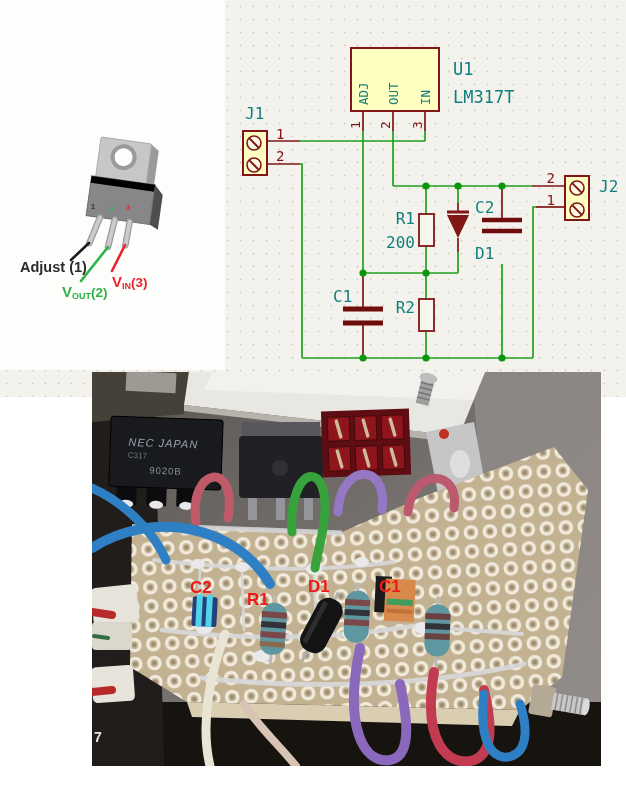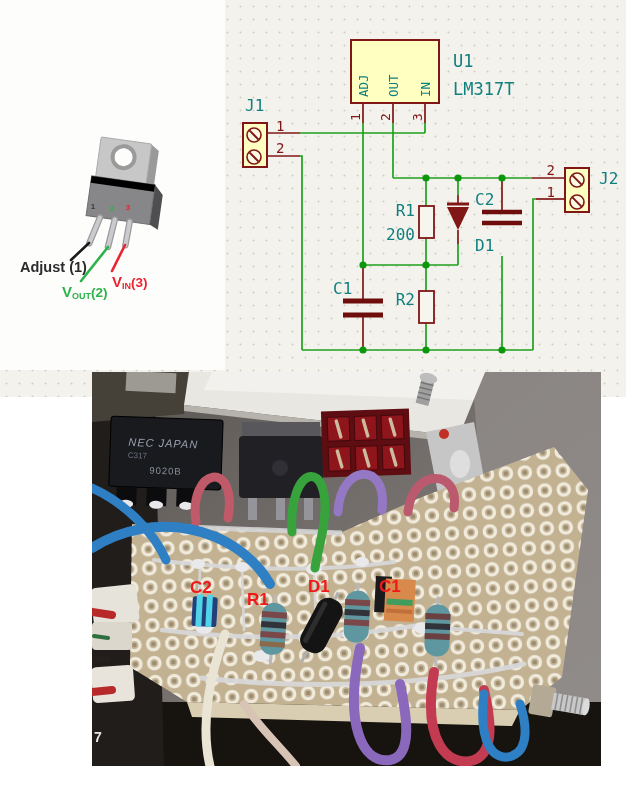--- a/index.html
+++ b/index.html
@@ -2,21 +2,21 @@
 <html><head>
 <meta charset="utf-8">
 <style>
   html,body{margin:0;padding:0;background:#ffffff;}
   #stage{position:relative;width:626px;height:800px;background:#ffffff;overflow:hidden;
          font-family:"Liberation Sans",sans-serif;}
   .dotband{position:absolute;left:0;top:0;width:626px;height:397px;background-color:#f3f2ec;
            background-image:radial-gradient(circle,#cfcfc3 0.9px,transparent 1.1px);
            background-size:13px 13px;}
   .whitepanel{position:absolute;left:0;top:0;width:225px;height:370px;background:#fdfdfc;}
-  .schempanel{position:absolute;left:225px;top:4px;width:401px;height:372px;}
+  .schempanel{position:absolute;left:225px;top:12px;width:401px;height:372px;}
   .photopanel{position:absolute;left:92px;top:372px;width:509px;height:394px;background:#6e6862;}
   svg{display:block;}
   text{user-select:none;}
   .kicad{font-family:"DejaVu Sans Mono",monospace;}
 </style>
 </head>
 <body>
 
 <div id="stage">
 

